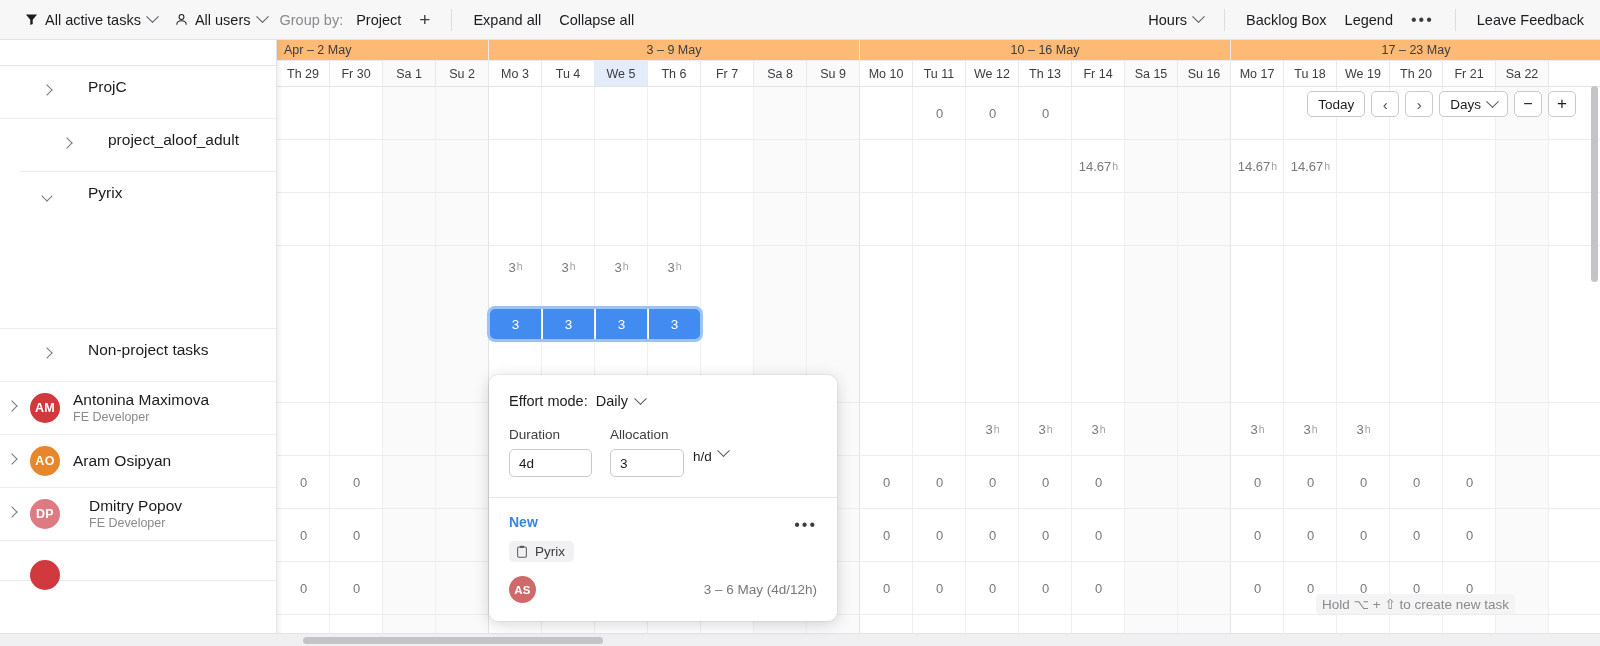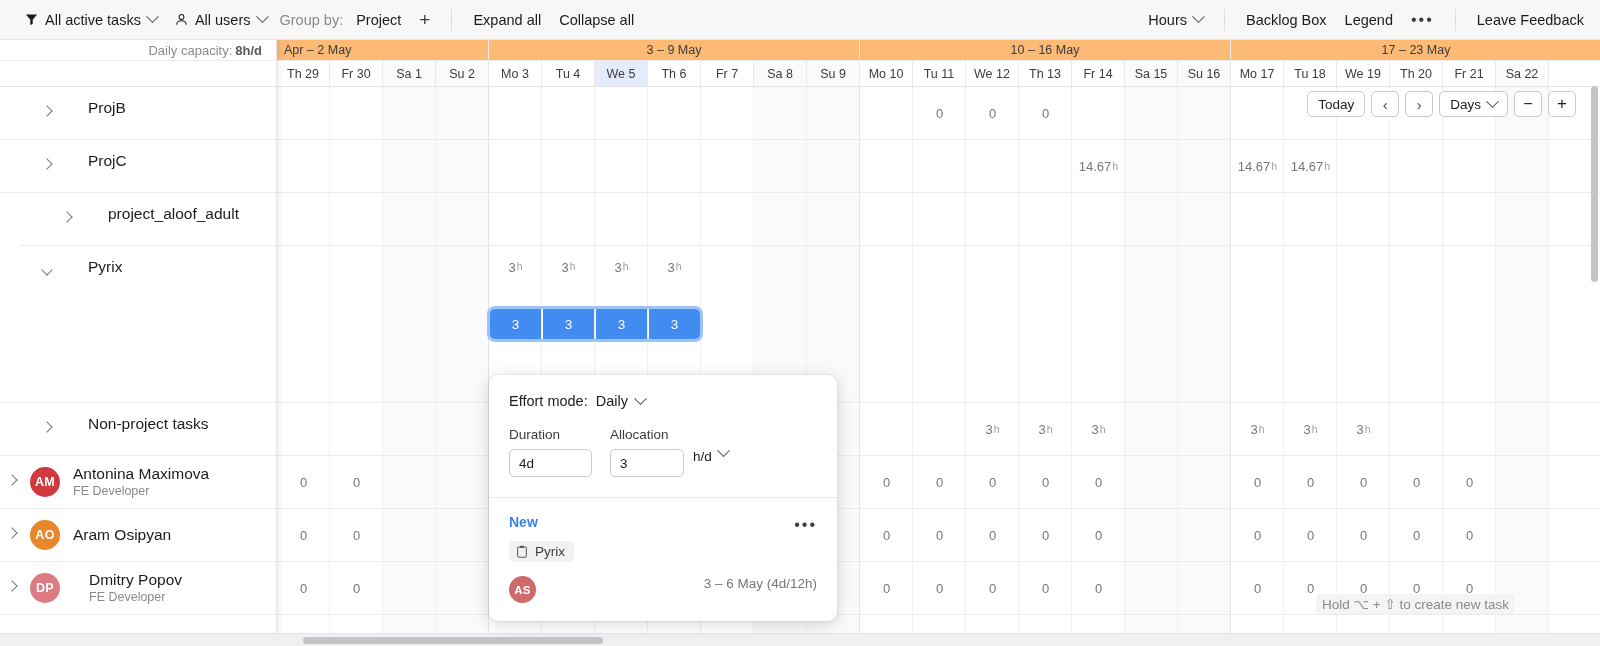--- a/index.html
+++ b/index.html
@@ -185,21 +185,21 @@
   .pp-divider { height: 1px; background: #e6e6e9; }
   .pp-bottom { padding: 16px 20px 18px 20px; }
   .pp-row1 { display: flex; align-items: flex-end; justify-content: space-between; }
   .pp-new { color: #3b82e6; font-size: 14px; font-weight: 700; cursor: pointer; }
   .pp-title { font-size: 15.5px; color: #1c1c1e; margin-top: 13px; }
   .pp-chip {
     display: inline-flex; align-items: center; gap: 7px;
     background: #f1f1f3; border-radius: 5px; padding: 3px 9px 3px 7px;
     font-size: 13.5px; color: #3c3c41; margin-top: 11px; cursor: pointer;
   }
-  .pp-row3 { display: flex; justify-content: space-between; margin-top: 14px; }
+  .pp-row3 { display: flex; align-items: center; justify-content: space-between; margin-top: 14px; }
   .pp-date { font-size: 13.5px; color: #77777c; }
 
   
   .hint {
     position: absolute; right: 85px; bottom: 32px;
     background: #f4f4f5; color: #8a8a8e; font-size: 13.5px;
     padding: 2px 6px; border-radius: 4px; z-index: 8; white-space: nowrap;
   }
 
   
@@ -557,32 +557,22 @@
             </div>
             <div class="vcell" style="left: 1166px;">
               <span>0</span>
             </div>
           </div>
           <div class="vrow" style="height: 40px;"></div>
         </div>
     </div>
 
     <div class="left-col">
-      <div class="cap-head">
-        <span>Daily capacity:</span>
-          <b>8h/d</b>
-      </div>
       <div class="left-subhead"></div>
       <div id="left-rows">
-          <div class="lrow group" style="height: 53px; border-bottom: 1px solid rgb(236, 236, 238); position: relative;">
-            <span class="chev right" style="top: 20px;">
-              <i></i>
-            </span>
-            <span class="glabel" style="position: absolute; left: 64px; top: 12px; font-size: 15.5px;">ProjB</span>
-          </div>
           <div class="lrow group" style="height: 53px; border-bottom: 1px solid rgb(236, 236, 238); position: relative;">
             <span class="chev right" style="top: 20px;">
               <i></i>
             </span>
             <span class="glabel" style="position: absolute; left: 64px; top: 12px; font-size: 15.5px;">ProjC</span>
           </div>
           <div class="lrow group" style="height: 53px; border-bottom: 1px solid rgb(236, 236, 238); position: relative; margin-left: 20px;">
             <span class="chev right" style="top: 20px;">
               <i></i>
             </span>

